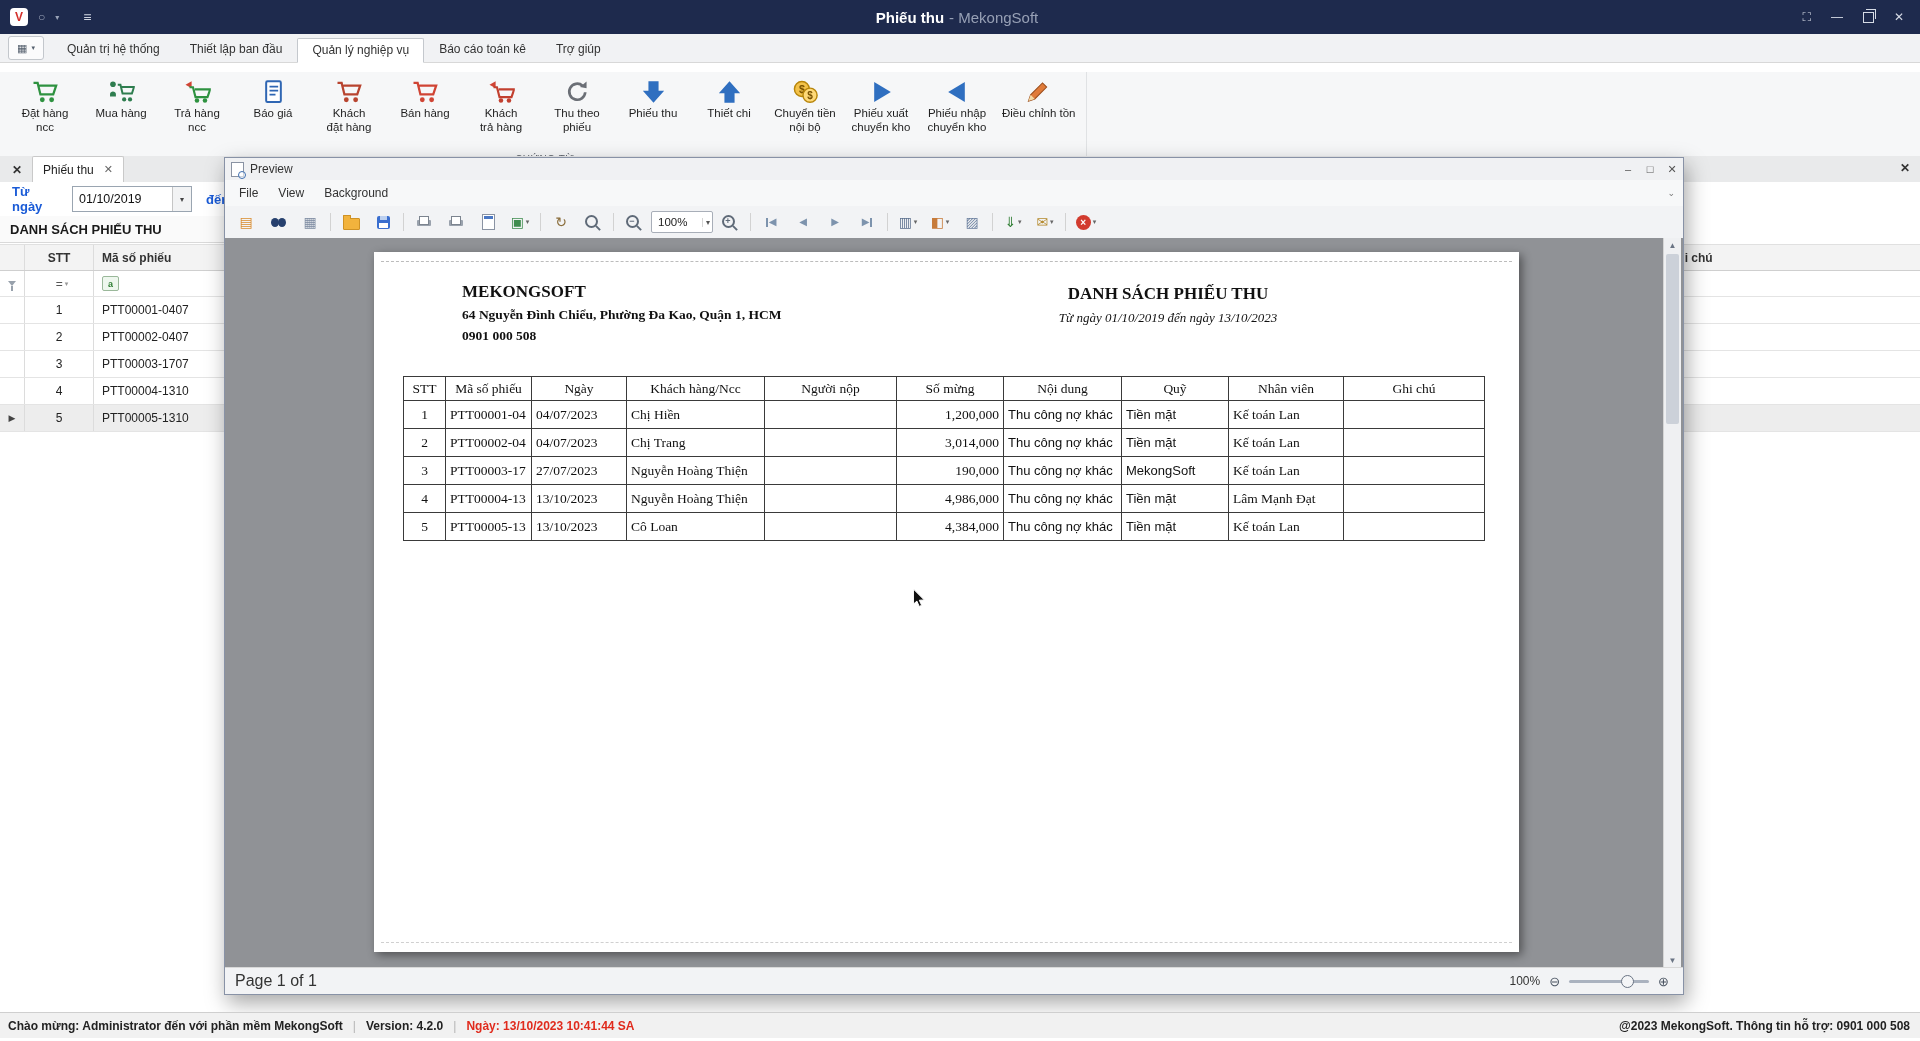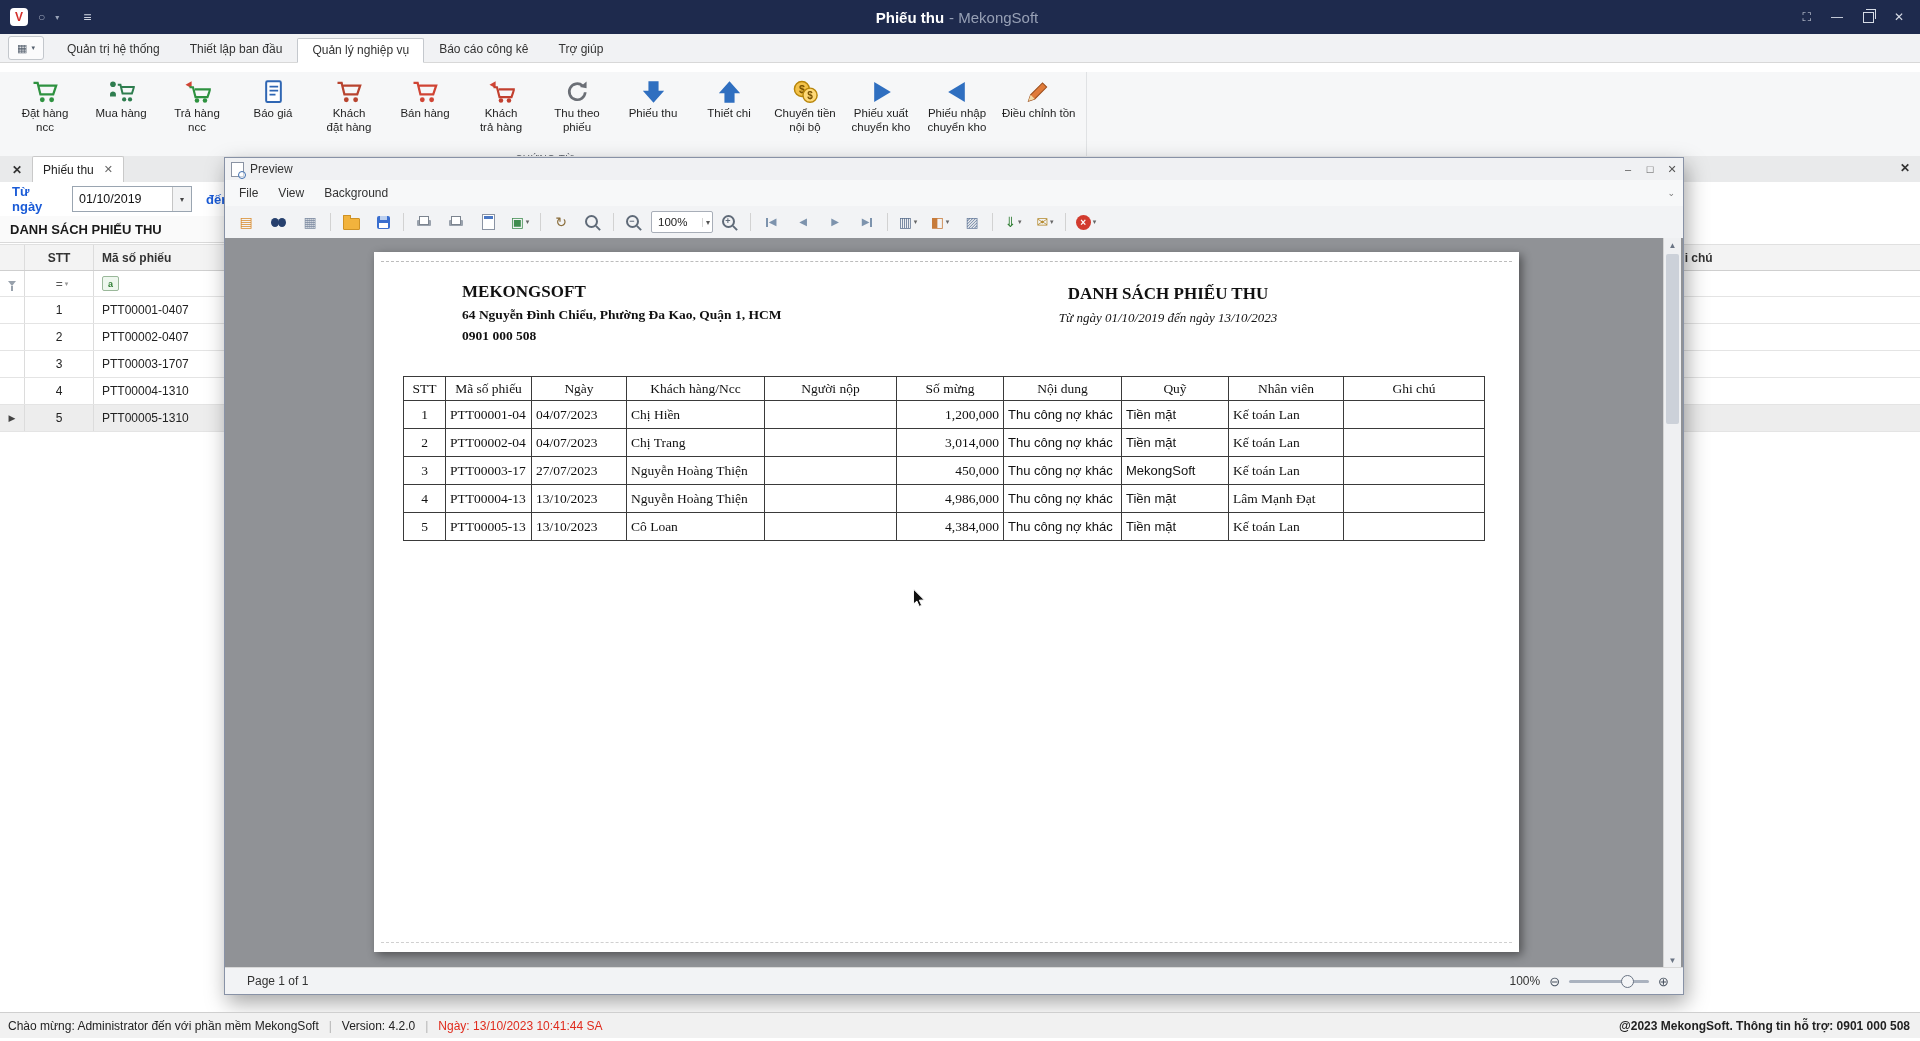--- a/index.html
+++ b/index.html
@@ -135,30 +135,30 @@
   .rpt-table tr.total td{height:23px;border:none;border-top:2px solid #2a2a2a;border-bottom:2px solid #2a2a2a;}
   .rpt-table tr.total td:first-child{border-left:2px solid #2a2a2a;}
   .rpt-table tr.total td:last-child{border-right:2px solid #2a2a2a;}
   .rpt-table tr.total td.a-r{border-right:1px solid #3a3a3a;font-family:"Liberation Serif",serif;}
   .pv-scroll{position:absolute;right:2px;top:0;bottom:0;width:17px;background:#eff0f2;border-left:1px solid #d5d5d5;}
   .pv-scroll .ar{position:absolute;left:0;right:0;text-align:center;color:#6a7484;font-size:8px;}
   .pv-scroll .up{top:3px;} .pv-scroll .dn{bottom:3px;}
   .pv-scroll .thumb{position:absolute;left:2px;right:2px;top:16px;height:170px;background:#ccd1d9;border-radius:2px;}
   
   .pv-bottom{position:absolute;left:0;bottom:0;right:0;height:26px;background:#f2f3f5;border-top:1px solid #d8d8d8;display:flex;align-items:center;}
-  .pv-page-label{padding-left:22px;font-size:12px;color:#333;}
+  .pv-page-label{padding-left:10px;font-size:16px;color:#333;}
   .pv-zoomctrl{margin-left:auto;display:flex;align-items:center;gap:9px;padding-right:14px;color:#4a5462;}
   .pv-zoomctrl .zl{font-size:12px;color:#333;}
   .zbtn{font-size:13px;line-height:1;}
   .ztrack{width:80px;height:3px;background:#aab2bf;position:relative;border-radius:2px;}
   .zthumb{position:absolute;left:52px;top:-5px;width:11px;height:11px;border-radius:50%;background:#f4f5f7;border:1px solid #6a7484;}
   
   .statusbar{position:absolute;left:0;top:1012px;width:1920px;height:25px;background:#f1f1f1;border-top:1px solid #cfcfcf;
              display:flex;align-items:center;font-size:12px;}
-  .sb-item{font-weight:normal;color:#222;white-space:nowrap;}
+  .sb-item{font-weight:bold;color:#222;white-space:nowrap;}
   .sb-item.red{color:#e02b1d;}
   .sb-sep{color:#b5b5b5;margin:0 10px;}
   .sb-left{display:flex;align-items:center;padding-left:8px;}
   .sb-right{margin-left:auto;padding-right:10px;font-weight:bold;color:#222;white-space:nowrap;}
   .cursor{position:absolute;left:912px;top:588px;z-index:50;}
 </style>
 </head>
 <body>
 
 <div class="app">
@@ -235,21 +235,21 @@
   </header>
 
   <div class="ribbon-tabs" id="ribbon-tab-row">
     <div class="app-menu-btn">
         <span>▦</span>
         <span style="font-size:7px">▾</span>
       </div>
   <div class="rtab">Quản trị hệ thống</div>
       <div class="rtab">Thiết lập ban đầu</div>
       <div class="rtab active">Quản lý nghiệp vụ</div>
-      <div class="rtab">Báo cáo công kê</div>
+      <div class="rtab">Báo cáo toán kê</div>
       <div class="rtab">Trợ giúp</div>
     </div>
 
   <div class="ribbon-body">
     <div class="ribbon-group">
       <div class="ribbon-buttons" id="ribbon-buttons">
           <div class="rbtn">
             <span class="ricon" style="color:#2e9240">
               <svg viewBox="0 0 20 18" width="27" height="24">
                 <use href="#sym-cart"></use>
@@ -613,21 +613,21 @@
                 <td class="a-l">Tiền mặt</td>
                 <td class="a-l">Kế toán Lan</td>
                 <td class="a-l"></td>
               </tr>
               <tr>
                 <td class="a-c">3</td>
                 <td class="a-l">PTT00003-17</td>
                 <td class="a-l">27/07/2023</td>
                 <td class="a-l">Nguyễn Hoàng Thiện</td>
                 <td class="a-l"></td>
-                <td class="a-r">450,000</td>
+                <td class="a-r">190,000</td>
                 <td class="a-l">Thu công nợ khác</td>
                 <td class="a-l">MekongSoft</td>
                 <td class="a-l">Kế toán Lan</td>
                 <td class="a-l"></td>
               </tr>
               <tr>
                 <td class="a-c">4</td>
                 <td class="a-l">PTT00004-13</td>
                 <td class="a-l">13/10/2023</td>
                 <td class="a-l">Nguyễn Hoàng Thiện</td>

